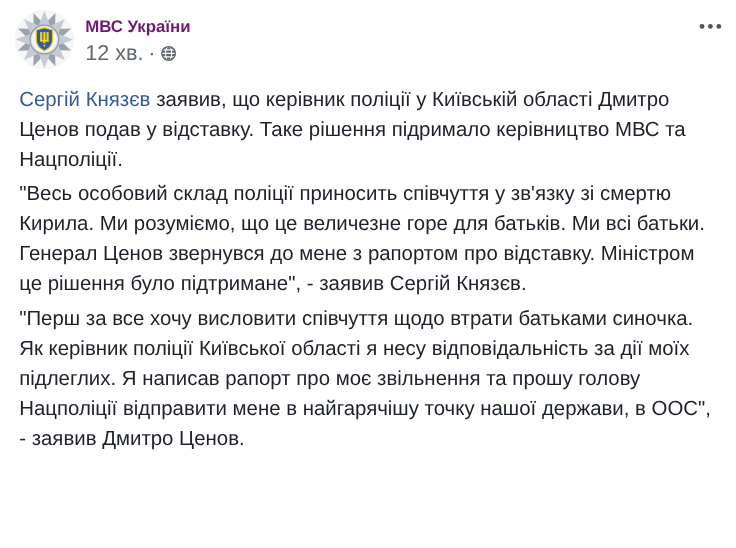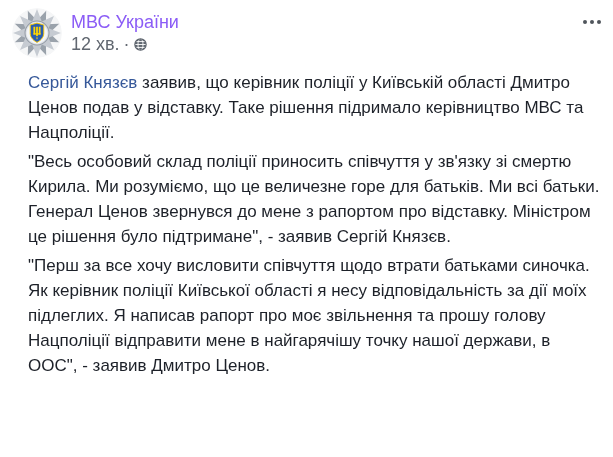--- a/index.html
+++ b/index.html
@@ -29,24 +29,24 @@
     flex: 0 0 auto;
     overflow: hidden;
     background: #fff;
   }
   .avatar svg { display: block; }
   .header-info {
     margin-left: 9px;
     padding-top: 3px;
   }
   .page-name {
-    font-size: 18px;
+    font-size: 14px;
     line-height: 22px;
-    font-weight: normal;
-    color: #8b5cf6;
+    font-weight: bold;
+    color: #701a75;
     text-decoration: none;
     cursor: pointer;
   }
   .meta {
     margin-top: 2px;
     display: flex;
     align-items: center;
     gap: 4px;
     font-size: 18px;
     line-height: 18px;
@@ -68,21 +68,21 @@
   }
   .more-button i {
     width: 4px;
     height: 4px;
     border-radius: 50%;
     background: #50555c;
     display: block;
   }
   
   .body {
-    padding: 12px 12px 0 28px;
+    padding: 12px 12px 0 16px;
     font-size: 17px;
     line-height: 25px;
     color: #1d2129;
   }
   .body p {
     margin: 0 0 4px 0;
   }
   .body p:last-child { margin-bottom: 0; }
   .inline-link {
     color: #365899;

